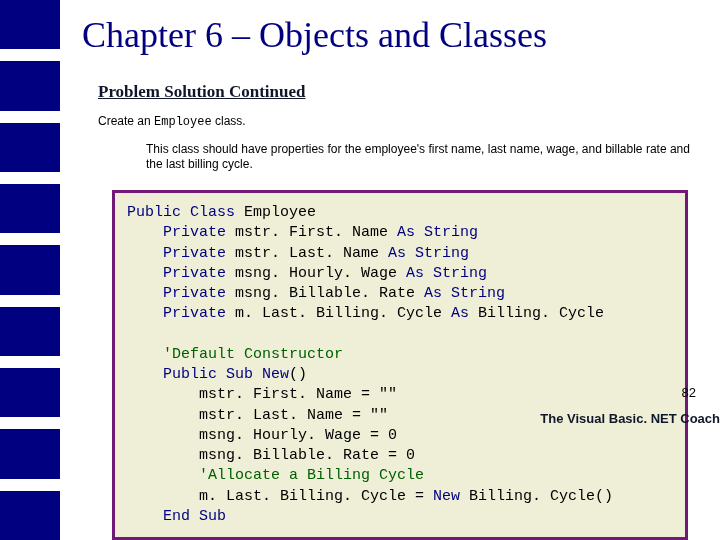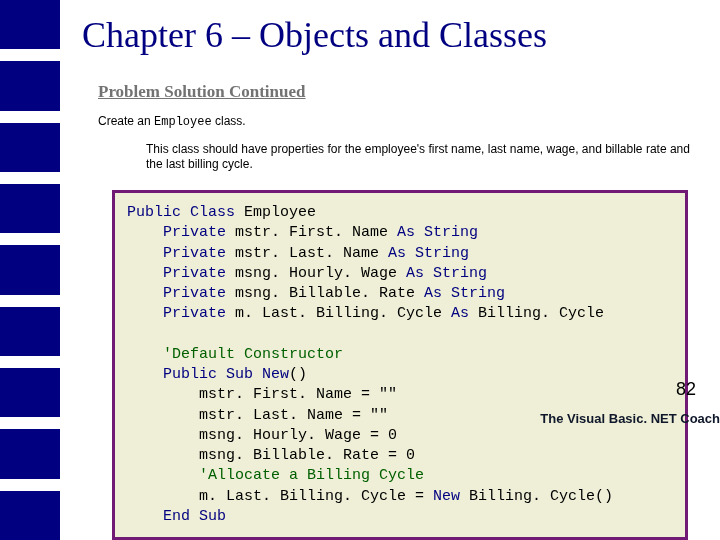--- a/index.html
+++ b/index.html
@@ -35,21 +35,21 @@
     font-size: 36px;
     color: #000080;
   }
   .subtitle {
     position: absolute;
     left: 98px; top: 82px;
     font-family: "Times New Roman", Times, serif;
     font-weight: bold;
     font-size: 17px;
     text-decoration: underline;
-    color: #737373;
+    color: #0f172a;
   }
   .line1 {
     position: absolute;
     left: 98px; top: 114px;
     font-size: 12px;
     color: #000;
   }
   .line1 .mono {
     font-family: "Courier New", Courier, monospace;
   }
@@ -73,21 +73,21 @@
     font-size: 15px;
     line-height: 1.35;
     color: #000;
     white-space: pre;
   }
   .codebox .kw { color: #000080; }
   .codebox .cm { color: #006000; }
   .pagenum {
     position: absolute;
     right: 24px; bottom: 40px;
-    font-size: 18px;
+    font-size: 13px;
     color: #000;
     text-align: right;
   }
   .footer {
     position: absolute;
     left: 0; bottom: 14px;
     width: 720px;
     text-align: right;
     font-size: 13px;
     font-weight: bold;

